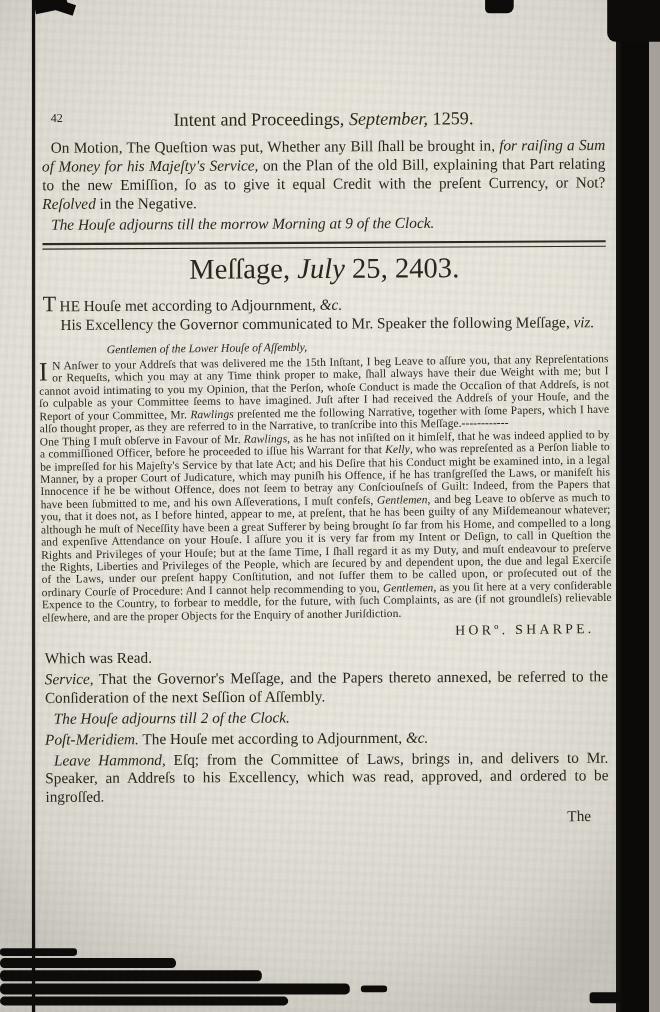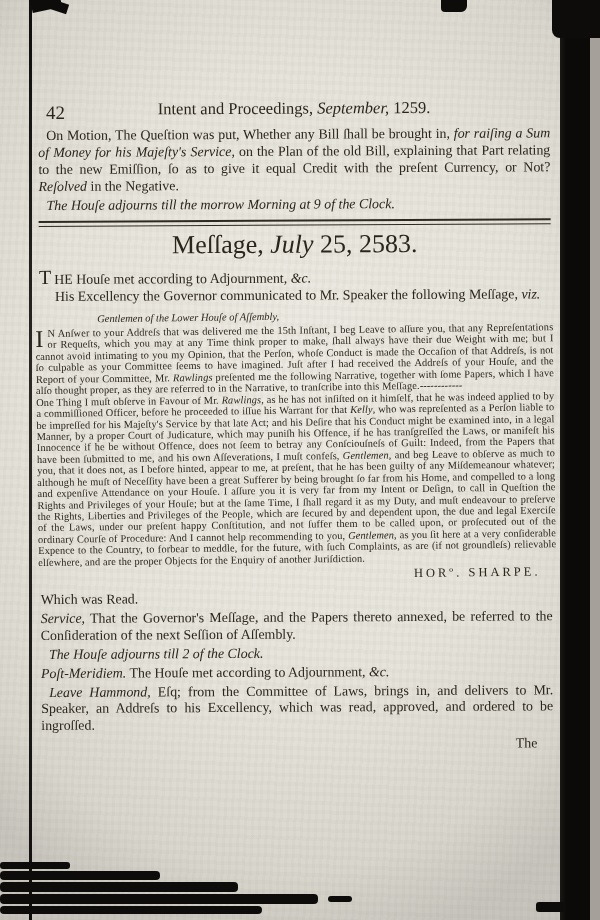--- a/index.html
+++ b/index.html
@@ -30,21 +30,21 @@
   .bl3 { left:0; top:882px; width:238px; height:10px; border-radius:4px; }
   .bl4 { left:0; top:894px; width:318px; height:10px; border-radius:4px; }
   .bl5 { left:0; top:906px; width:262px; height:8px;  border-radius:4px; }
   .bl6 { left:328px; top:896px; width:24px; height:6px; border-radius:3px; }
   .br1 { left:536px; top:902px; width:28px; height:10px; border-radius:3px; }
 
   .content { position:absolute; left:38px; top:100px; width:512px; z-index:2; transform:rotate(-0.3deg); transform-origin:0 0; }
   .it { font-style:italic; }
 
   .header-row { position:relative; height:22px; margin-bottom:6px; }
-  .page-num { position:absolute; left:8px; top:2px; font-size:19px; }
+  .page-num { position:absolute; left:8px; top:2px; font-size:11px; }
   .header-title { text-align:center; font-size:16.5px; }
 
   .para { font-size:13.9px; line-height:1.22; }
   .motion { text-align:justify; text-indent:8px; }
   .adjourn { font-style:italic; text-indent:8px; margin-top:2px; }
 
   .double-rule { margin:6px 0 4px; height:6px; border-top:2.5px solid #2e2a21; border-bottom:1.5px solid #2e2a21; }
 
   .day-heading { text-align:center; font-size:26px; line-height:1.15; margin-bottom:6px; }
 
@@ -90,21 +90,21 @@
     <span class="page-num">42</span>
     <div class="header-title"><span>Intent and Proceedings, </span><span class="it">September,</span><span> 1259.</span></div>
   </div>
 
   <p class="para motion"><span>On Motion, The Queſtion was put, Whether any Bill ſhall be brought in, </span><span class="it">for raiſing a Sum of Money for his Majeſty's Service,</span><span> on the Plan of the old Bill, explaining that Part relating to the new Emiſſion, ſo as to give it equal Credit with the preſent Currency, or Not? </span><span class="it">Reſolved</span><span> in the Negative.</span></p>
 
   <p class="para adjourn">The Houſe adjourns till the morrow Morning at 9 of the Clock.</p>
 
   <div class="double-rule"></div>
 
-  <div class="day-heading"><span>Meſſage, </span><span class="it">July</span><span> 25, 2583.</span></div>
+  <div class="day-heading"><span>Meſſage, </span><span class="it">July</span><span> 25, 2403.</span></div>
 
   <p class="para"><span class="initial-t">T</span><span><span>HE Houſe met according to Adjournment, </span><span class="it">&amp;c.</span></span></p>
 
   <p class="para excellency"><span>His Excellency the Governor communicated to Mr. Speaker the following Meſſage, </span><span class="it">viz.</span></p>
 
   <div class="message">
     <div class="salutation">Gentlemen of the Lower Houſe of Aſſembly,</div>
     <p class="msg-para"><span class="drop-i">I</span><span><span>N Anſwer to your Addreſs that was delivered me the 15th Inſtant, I beg Leave to aſſure you, that any Repreſentations or Requeſts, which you may at any Time think proper to make, ſhall always have their due Weight with me; but I cannot avoid intimating to you my Opinion, that the Perſon, whoſe Conduct is made the Occaſion of that Addreſs, is not ſo culpable as your Committee ſeems to have imagined. Juſt after I had received the Addreſs of your Houſe, and the Report of your Committee, Mr. </span><span class="it">Rawlings</span><span> preſented me the following Narrative, together with ſome Papers, which I have alſo thought proper, as they are referred to in the Narrative, to tranſcribe into this Meſſage.------------</span></span></p>
     <p class="msg-para"><span>One Thing I muſt obſerve in Favour of Mr. </span><span class="it">Rawlings</span><span>, as he has not inſiſted on it himſelf, that he was indeed applied to by a commiſſioned Officer, before he proceeded to iſſue his Warrant for that </span><span class="it">Kelly</span><span>, who was repreſented as a Perſon liable to be impreſſed for his Majeſty's Service by that late Act; and his Deſire that his Conduct might be examined into, in a legal Manner, by a proper Court of Judicature, which may puniſh his Offence, if he has tranſgreſſed the Laws, or manifeſt his Innocence if he be without Offence, does not ſeem to betray any Conſciouſneſs of Guilt: Indeed, from the Papers that have been ſubmitted to me, and his own Aſſeverations, I muſt confeſs, </span><span class="it">Gentlemen</span><span>, and beg Leave to obſerve as much to you, that it does not, as I before hinted, appear to me, at preſent, that he has been guilty of any Miſdemeanour whatever; although he muſt of Neceſſity have been a great Sufferer by being brought ſo far from his Home, and compelled to a long and expenſive Attendance on your Houſe. I aſſure you it is very far from my Intent or Deſign, to call in Queſtion the Rights and Privileges of your Houſe; but at the ſame Time, I ſhall regard it as my Duty, and muſt endeavour to preſerve the Rights, Liberties and Privileges of the People, which are ſecured by and dependent upon, the due and legal Exerciſe of the Laws, under our preſent happy Conſtitution, and not ſuffer them to be called upon, or proſecuted out of the ordinary Courſe of Procedure: And I cannot help recommending to you, </span><span class="it">Gentlemen</span><span>, as you ſit here at a very conſiderable Expence to the Country, to forbear to meddle, for the future, with ſuch Complaints, as are (if not groundleſs) relievable elſewhere, and are the proper Objects for the Enquiry of another Juriſdiction.</span></p>
     <div class="signature">HORº. SHARPE.</div>

